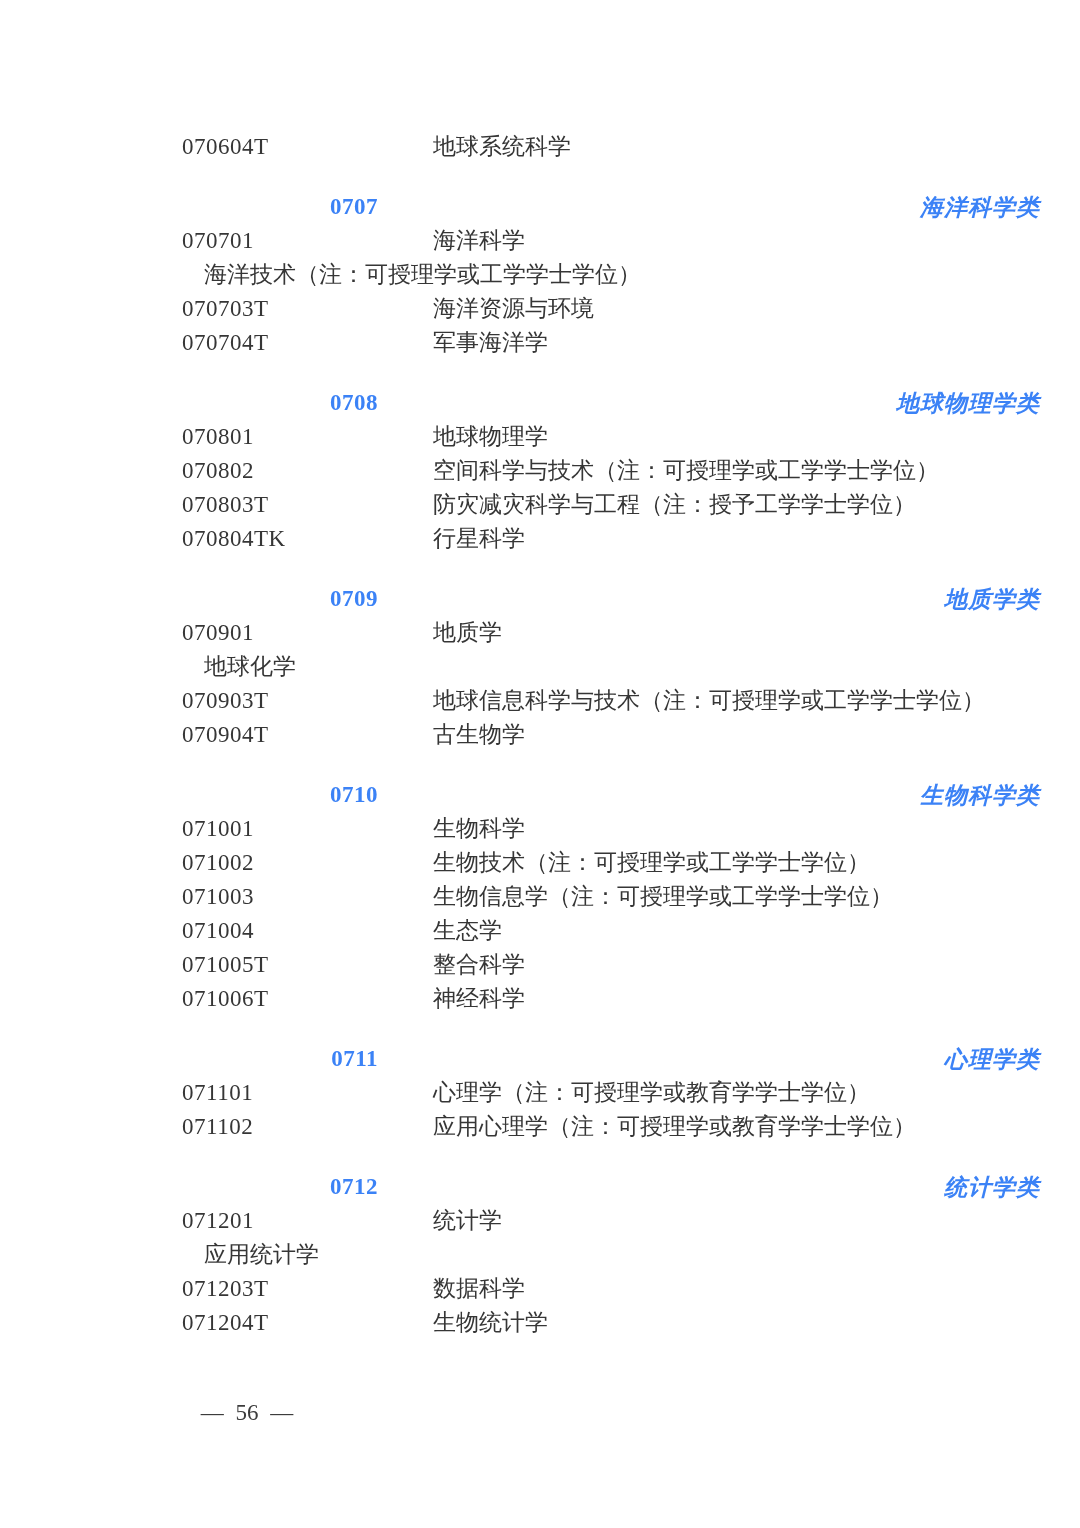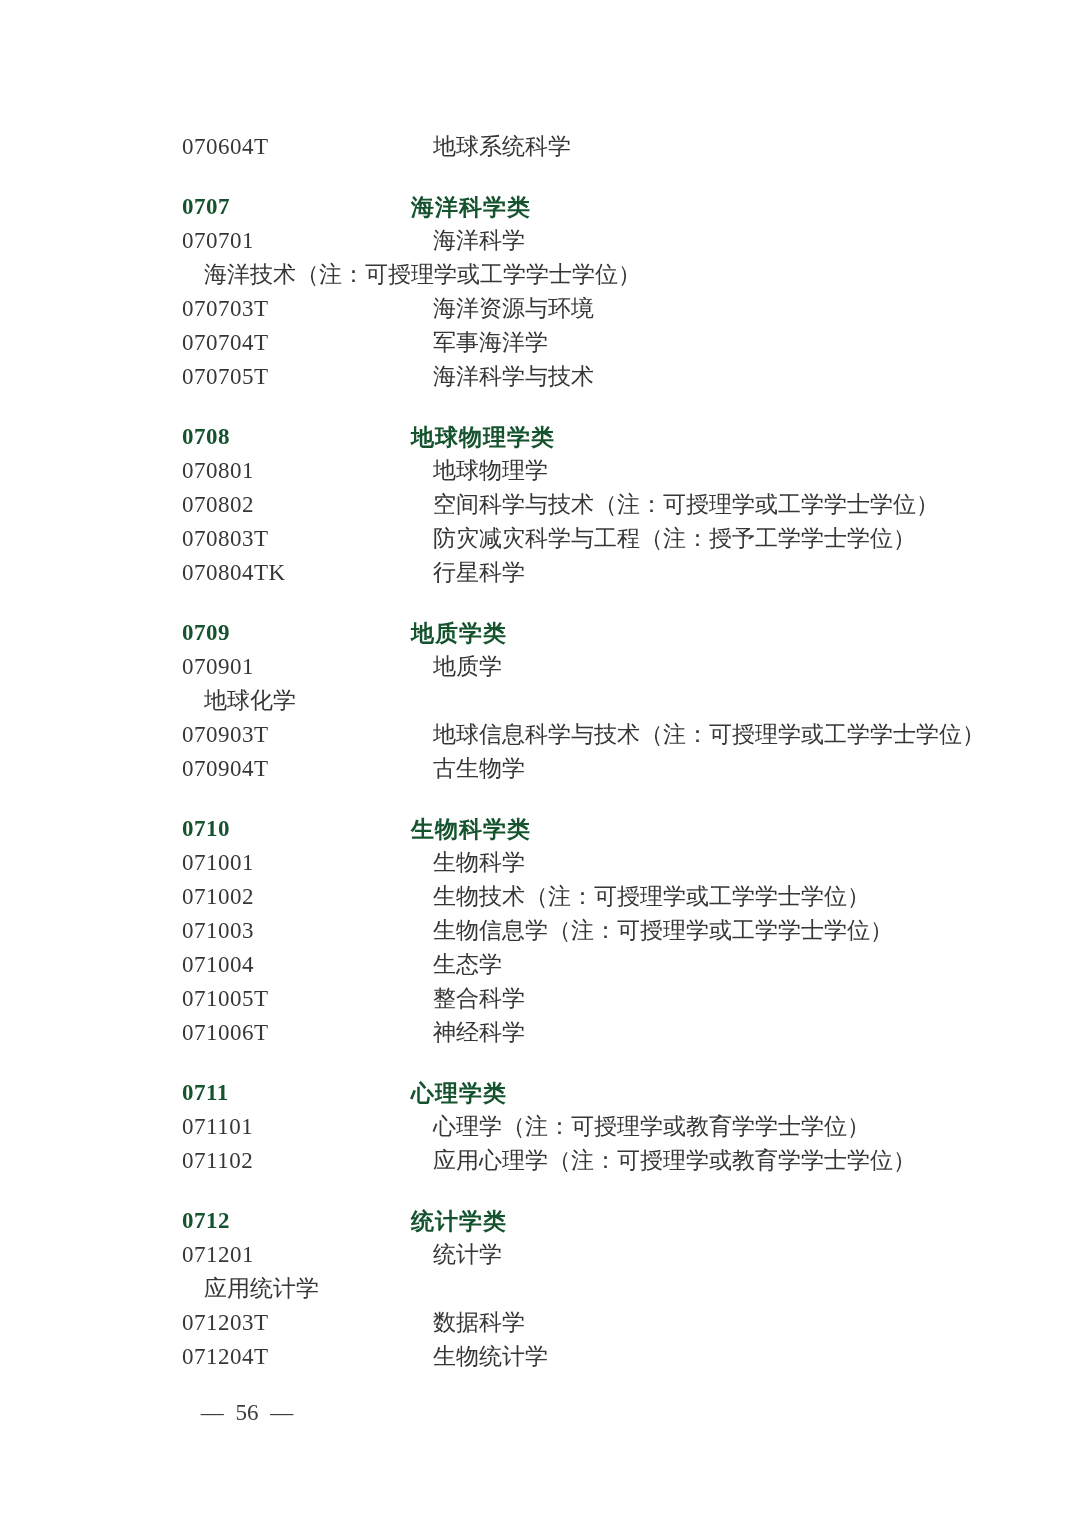--- a/index.html
+++ b/index.html
@@ -35,26 +35,28 @@
   }
   .code {
     flex: 0 0 196px;
     width: 196px;
     letter-spacing: 0.5px;
   }
   .name { flex: 1; }
   .item-row .name { padding-left: 22px; }
   .section-header {
     font-weight: 700;
-    color: #14532d;
+    color: #3b82f6;
+    text-align: right;
   }
   .section-header .name {
     font-family: "Liberation Sans", "DejaVu Sans", sans-serif;
     font-size: 23px;
     letter-spacing: 1px;
+    font-style: italic;
   }
   .footer {
     position: absolute;
     left: 182px;
     top: 1400px;
     width: 130px;
     text-align: center;
     font-size: 23px;
     color: #3c3c3c;
     word-spacing: 6px;
@@ -87,24 +89,20 @@
       <span class="name">海洋技术（注：可授理学或工学学士学位）</span>
     </div>
         <div class="row item-row">
       <span class="code">070703T</span>
       <span class="name">海洋资源与环境</span>
     </div>
         <div class="row item-row">
       <span class="code">070704T</span>
       <span class="name">军事海洋学</span>
     </div>
-        <div class="row item-row">
-      <span class="code">070705T</span>
-      <span class="name">海洋科学与技术</span>
-    </div>
   </div>
 
   <div class="section">
     <div class="row section-header">
       <span class="code">0708</span>
       <span class="name">地球物理学类</span>
     </div>
     <div class="row item-row">
       <span class="code">070801</span>
       <span class="name">地球物理学</span>

